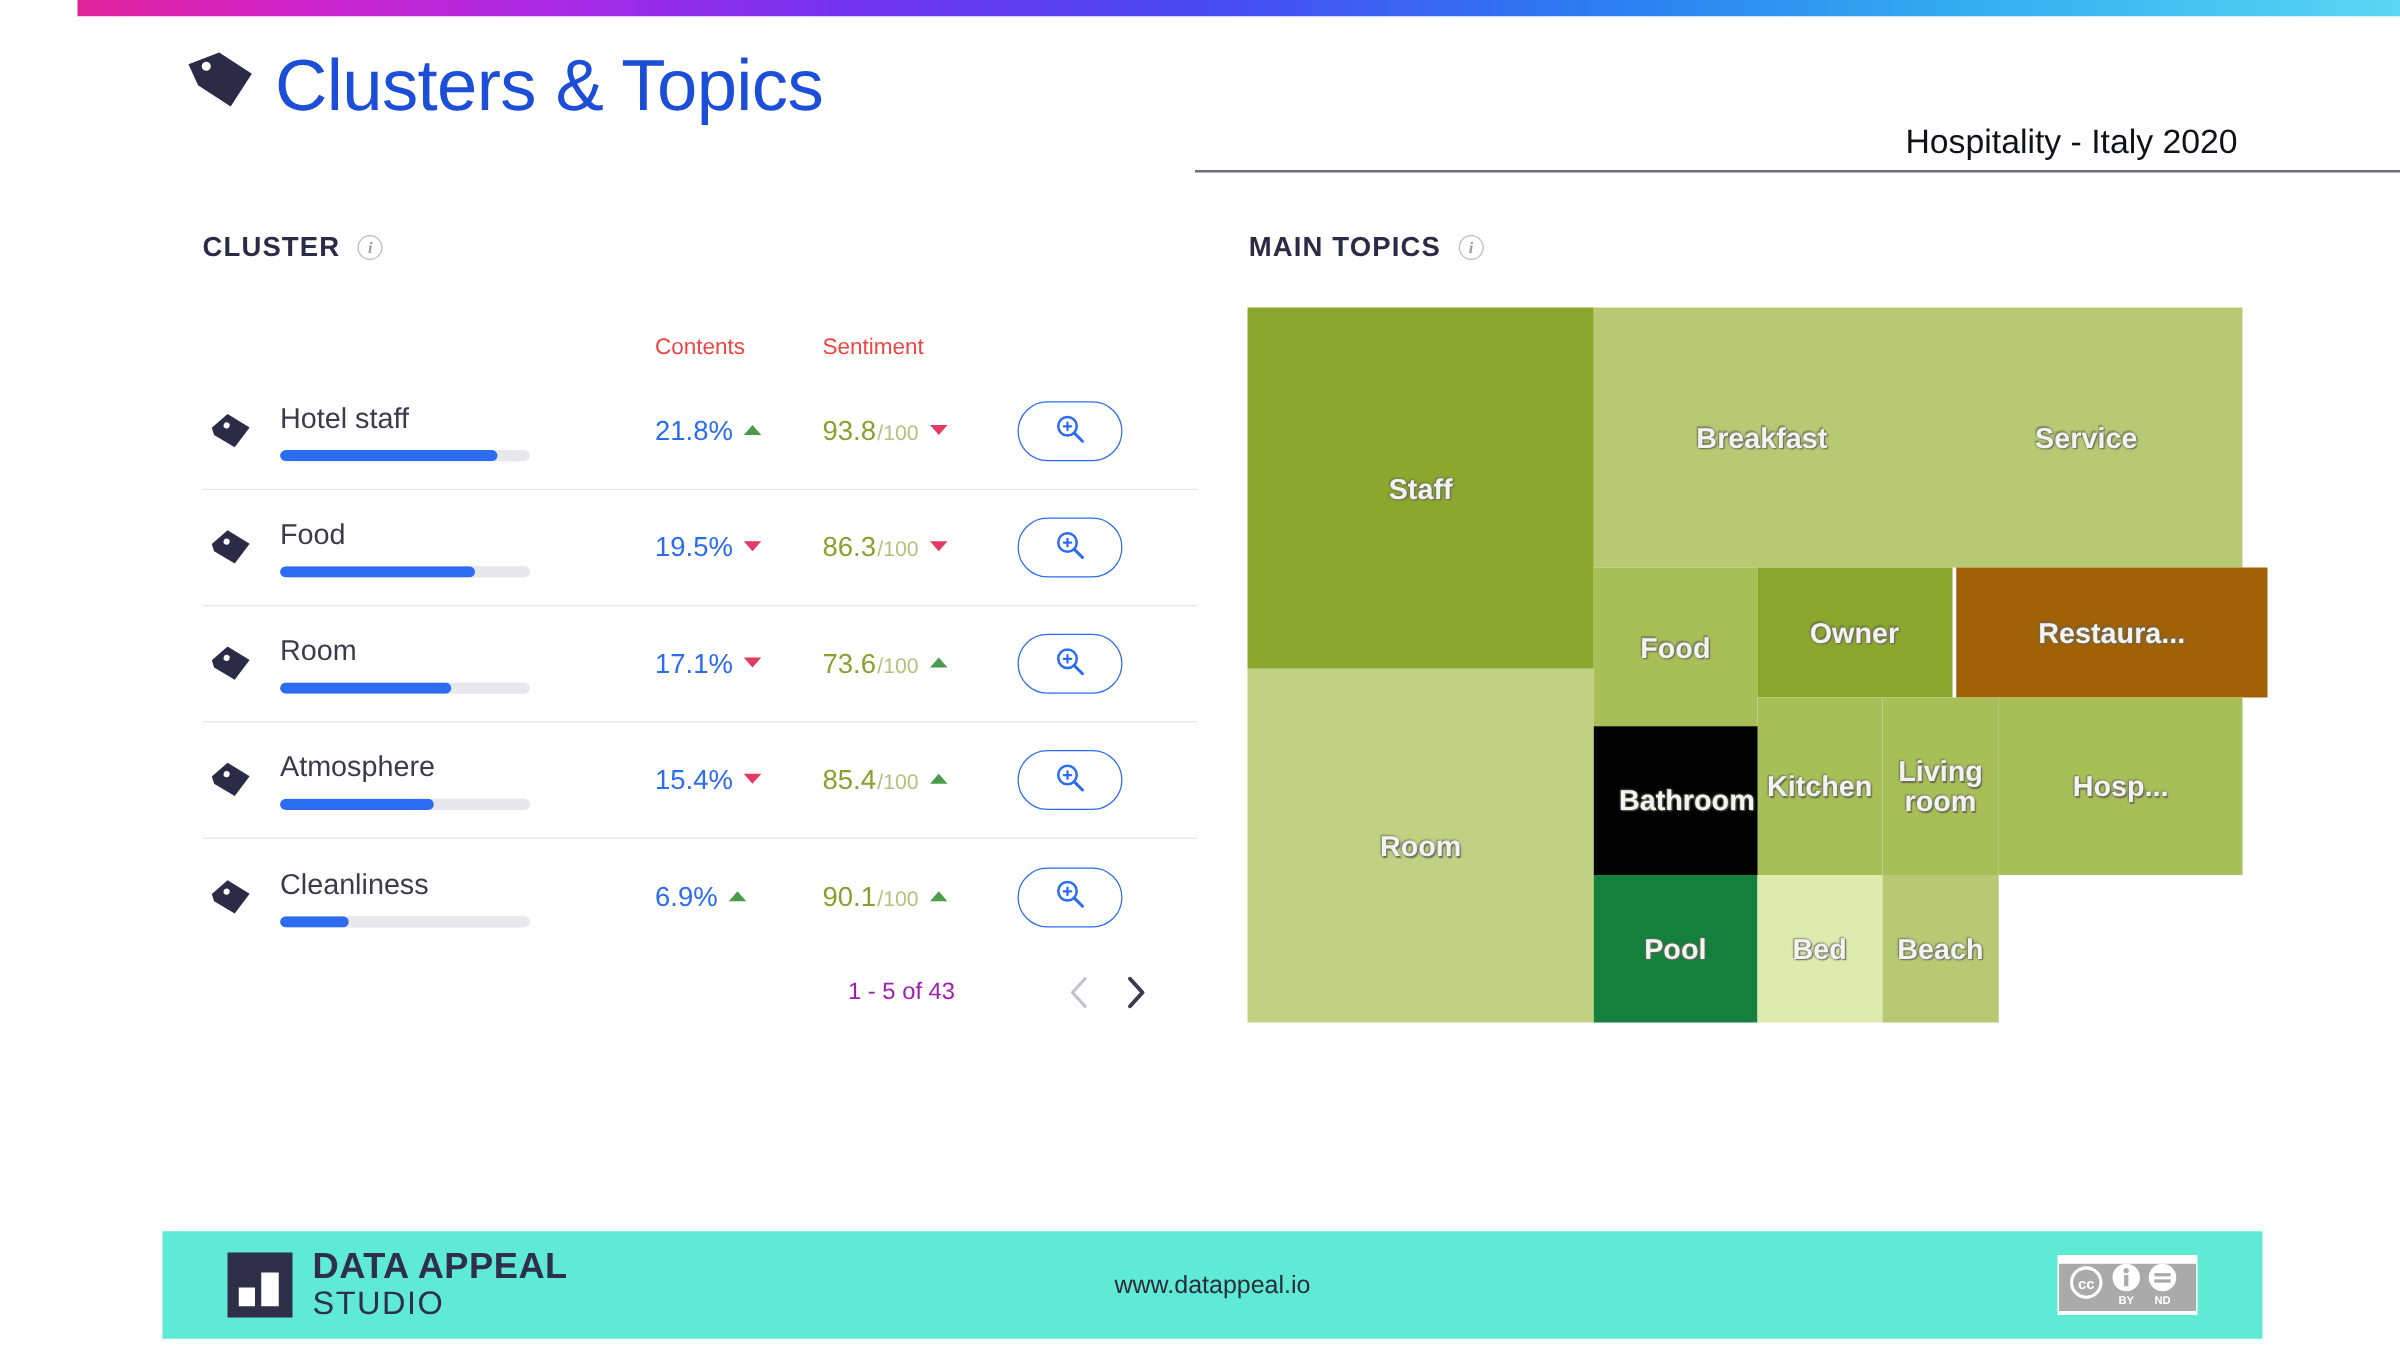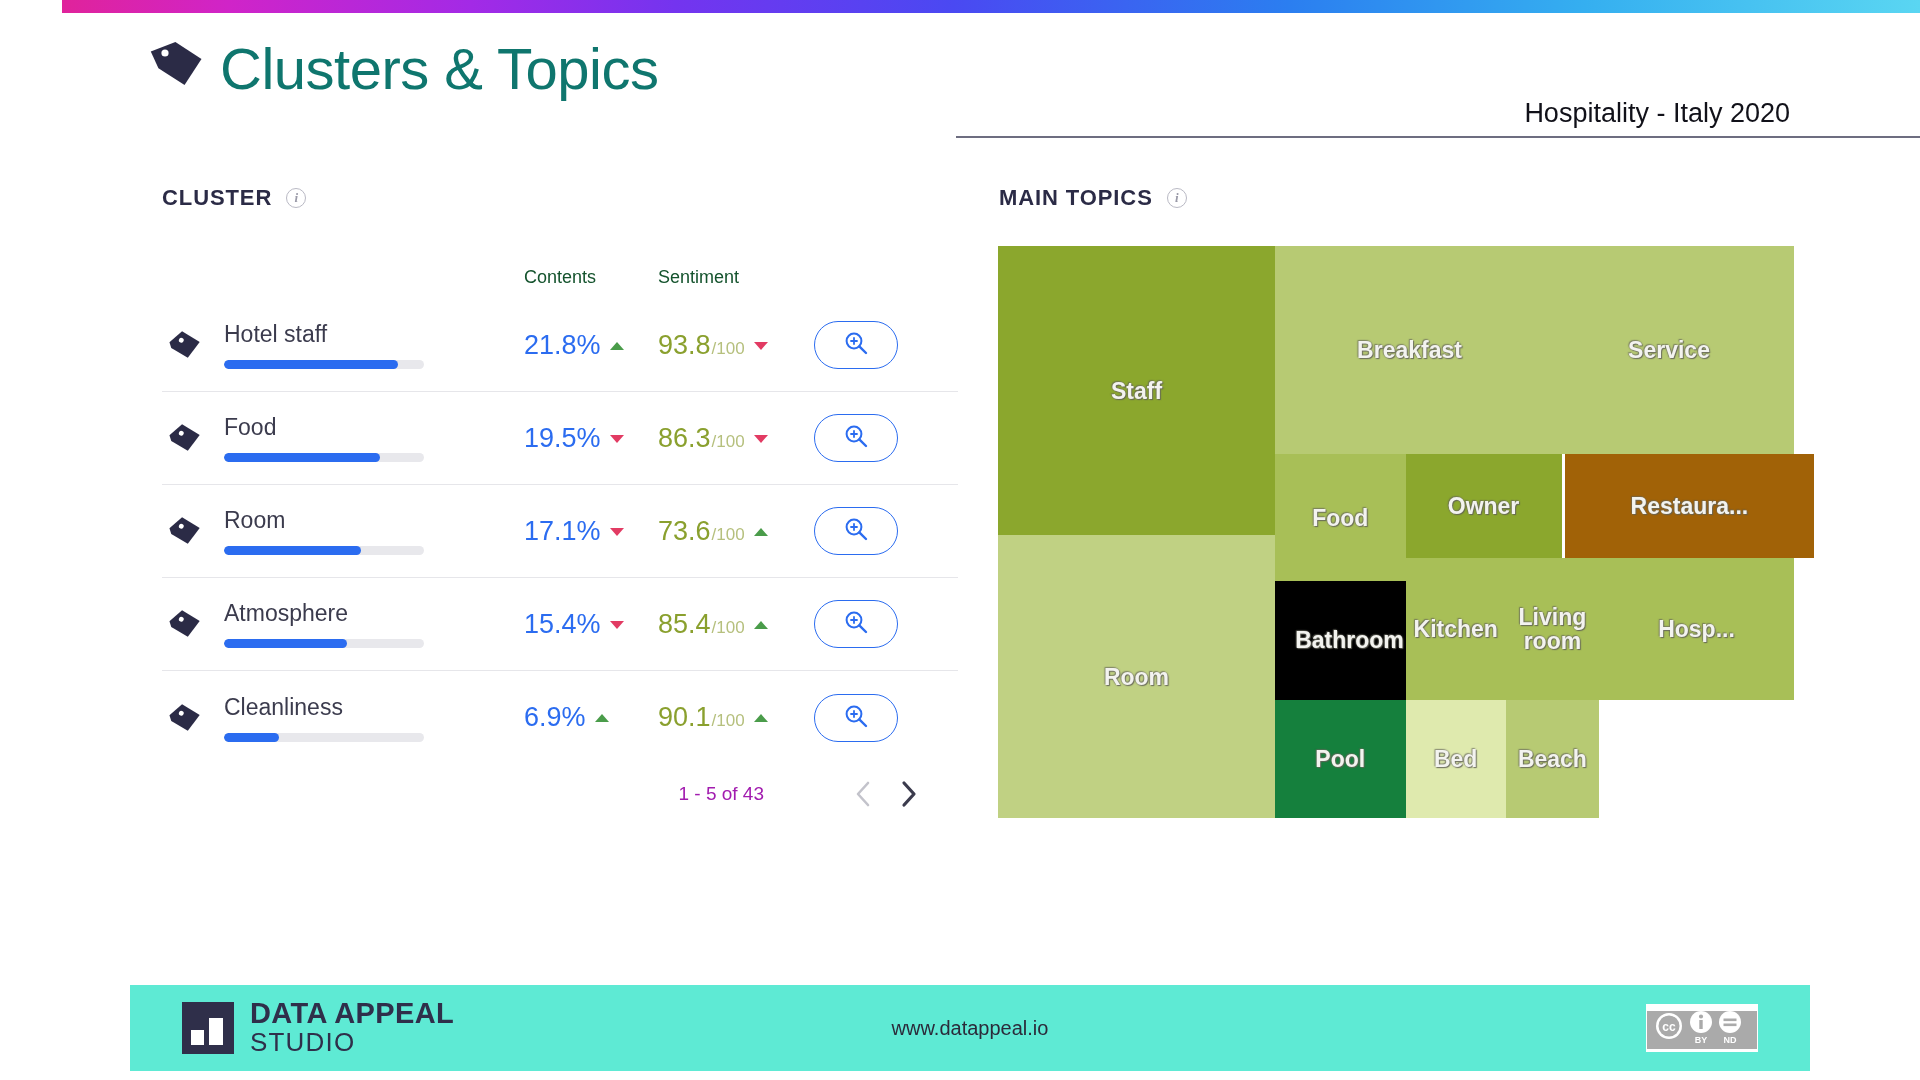--- a/index.html
+++ b/index.html
@@ -18,21 +18,21 @@
         #e0239b 0%, #d024c8 9%, #a32ae6 22%,
         #7434ef 33%, #4a49f2 48%, #2b7ef0 66%,
         #35aff0 82%, #5ad6f2 100%);
   }
 
   
   .header { position: absolute; left: 150px; top: 36px; width: 1640px; height: 84px; }
   .title-row { display: flex; align-items: flex-end; gap: 0px; }
   .tag-icon { width: 56px; height: 56px; flex: 0 0 auto; margin-right: 14px; margin-bottom: 6px; }
   .page-title {
-    font-size: 58px; font-weight: 400; color: #0f766e;
+    font-size: 58px; font-weight: 400; color: #1d4ed8;
     letter-spacing: -0.5px; line-height: 1; white-space: nowrap;
   }
   .header-rule {
     position: absolute; left: 806px; top: 100px; width: 984px; height: 2px;
     background: #6d6d80;
   }
   .header-sub {
     position: absolute; right: 0px; top: 62px;
     font-size: 27px; color: #111119; white-space: nowrap;
   }
@@ -50,21 +50,21 @@
     font-size: 13px; line-height: 17px; text-align: center;
     font-family: "Liberation Serif", serif; font-style: italic; font-weight: 700;
     display:inline-block;
   }
   #cluster-title { left: 162px; top: 185px; }
   #topics-title  { left: 999px; top: 185px; }
 
   
   .cluster-panel { position: absolute; left: 162px; top: 255px; width: 796px; }
   .col-head {
-    display: flex; font-size: 18px; color: #14532d; height: 44px; align-items: center;
+    display: flex; font-size: 18px; color: #ef4444; height: 44px; align-items: center;
   }
   .col-head .spacer { width: 362px; }
   .col-head .c1 { width: 134px; }
   .col-head .c2 { width: 150px; }
 
   .row {
     display: flex; align-items: center; height: 93px;
     border-bottom: 1px solid #e6e6ea;
   }
   .row:last-of-type { border-bottom: none; }
@@ -73,21 +73,21 @@
   .row-main { width: 300px; flex: 0 0 auto; }
   .row-label { font-size: 23px; color: #3b3b4d; margin-bottom: 12px; }
   .bar-track {
     width: 200px; height: 9px; border-radius: 5px; background: #e8e8ec; overflow: hidden;
   }
   .bar-fill { height: 100%; border-radius: 5px; background: #2b6cf0; }
 
   .metric { display: flex; align-items: baseline; flex: 0 0 auto; }
   .m-contents { width: 134px; }
   .m-sentiment { width: 150px; }
-  .m-val { font-size: 27px; font-weight: 500; }
+  .m-val { font-size: 22px; font-weight: 500; }
   .m-val.blue { color: #2b6cf0; }
   .m-val.olive { color: #8aa02e; }
   .m-den { font-size: 17px; color: #b6c07e; margin-left: 1px; }
   .tri { width: 0; height: 0; margin-left: 9px; position: relative; top: -4px; }
   .tri.up   { border-left: 7px solid transparent; border-right: 7px solid transparent; border-bottom: 8px solid #4a9c4a; }
   .tri.down { border-left: 7px solid transparent; border-right: 7px solid transparent; border-top: 8px solid #e23b63; }
 
   .zoom-btn {
     width: 84px; height: 48px; border-radius: 26px; border: 1.6px solid #2b6cf0;
     background: #fff; display: flex; align-items: center; justify-content: center;

